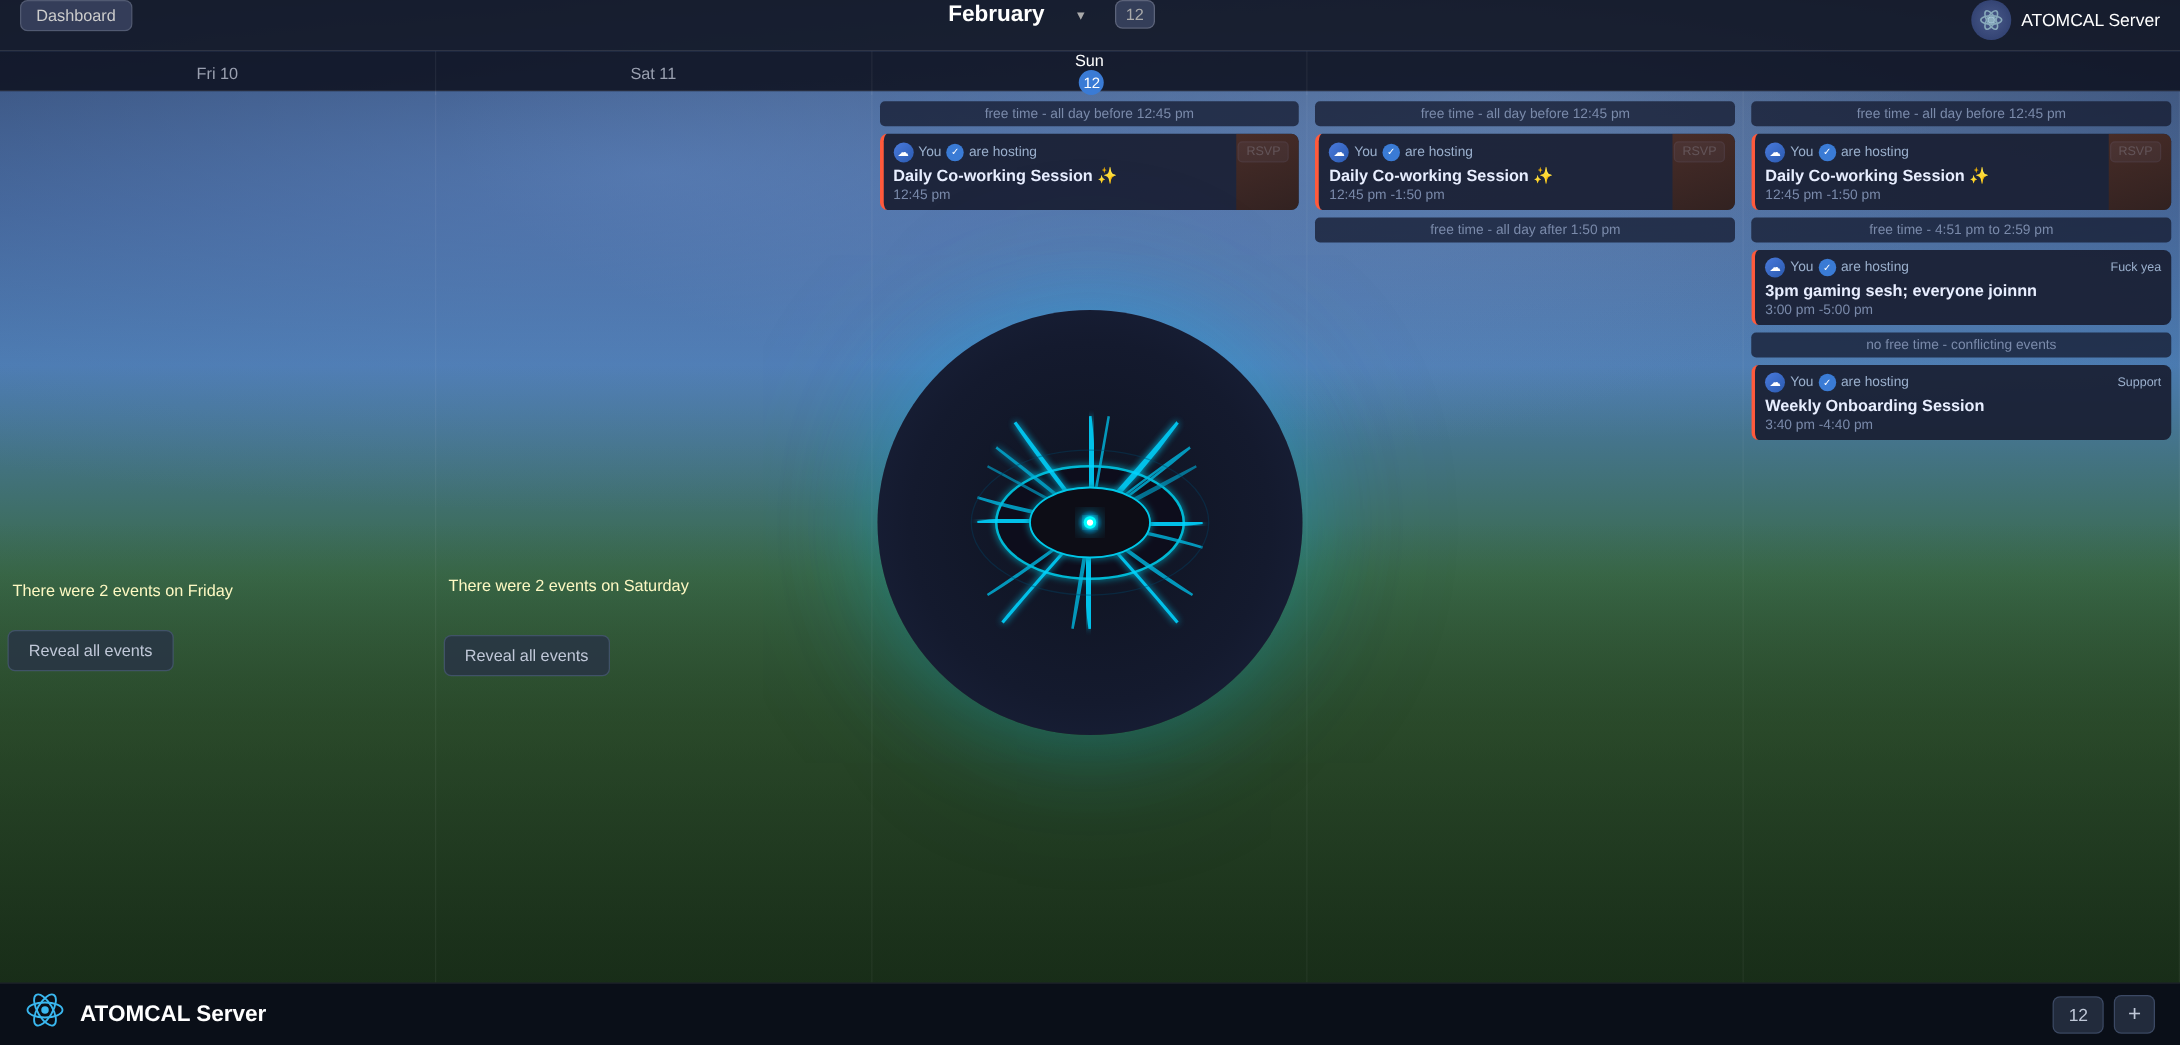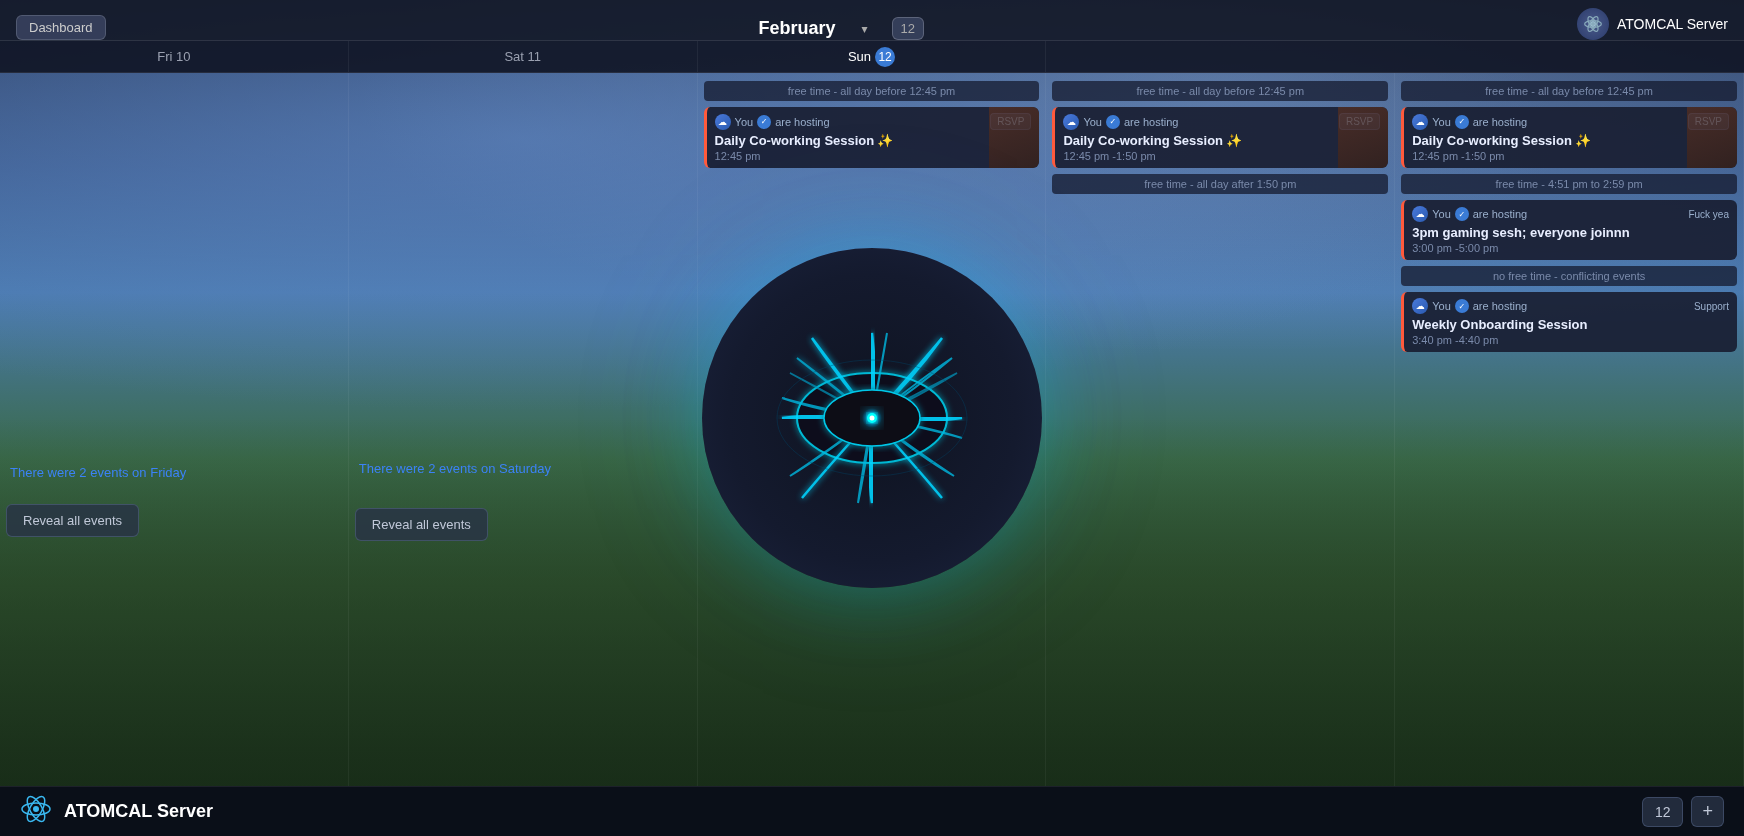--- a/index.html
+++ b/index.html
@@ -58,21 +58,21 @@
 
     
     .top-bar {
       position: absolute;
       top: 0;
       left: 0;
       right: 0;
       height: 41px;
       background: rgba(20,25,40,0.92);
       display: flex;
-      align-items: flex-end;
+      align-items: flex-start;
       justify-content: space-between;
       padding: 0 16px;
       z-index: 100;
       border-bottom: 1px solid rgba(255,255,255,0.1);
     }
 
     .dashboard-btn {
       background: rgba(60,70,100,0.8);
       border: 1px solid rgba(255,255,255,0.15);
       border-radius: 6px;
@@ -142,20 +142,21 @@
       align-items: center;
       justify-content: center;
       color: #9aa0b0;
       font-size: 13px;
       border-right: 1px solid rgba(255,255,255,0.06);
       text-align: center;
     }
 
     .day-header.today {
       color: #fff;
+      flex-direction: column;
     }
 
     .day-badge {
       background: #3a7bd5;
       border-radius: 50%;
       width: 20px;
       height: 20px;
       display: inline-flex;
       align-items: center;
       justify-content: center;
@@ -261,21 +262,21 @@
       margin-bottom: 2px;
     }
 
     .event-time {
       color: #7a8aaa;
       font-size: 11px;
     }
 
     
     .hidden-events-msg {
-      color: #3b82f6;
+      color: #fef9c3;
       font-size: 13px;
       padding: 8px 4px;
       text-align: left;
       margin-top: 35px;
     }
 
     .reveal-btn {
       background: rgba(40,50,70,0.8);
       border: 1px solid rgba(100,120,160,0.4);
       border-radius: 6px;

